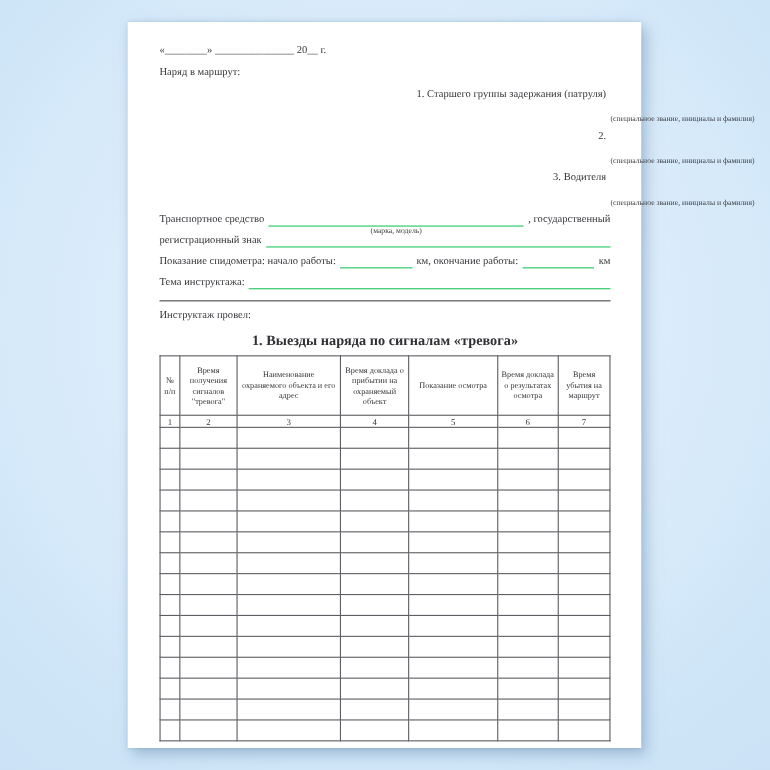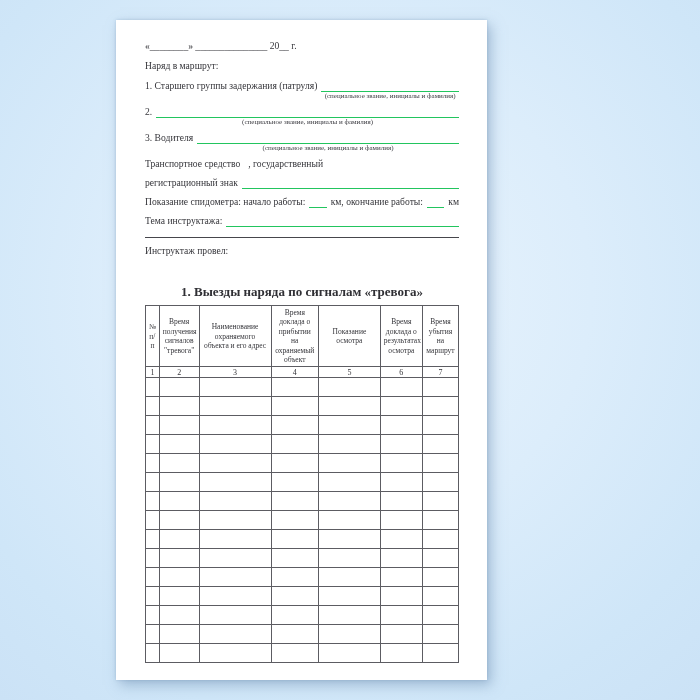--- a/index.html
+++ b/index.html
@@ -2,41 +2,41 @@
 <html><head>
 <meta charset="utf-8">
 <style>
   html,body{margin:0;padding:0;}
   body{
     width:700px;height:700px;overflow:hidden;
     background:radial-gradient(circle at 50% 42%, #e9f4fd 0%, #dcedfb 45%, #cfe6f8 80%, #cbe2f6 100%);
     font-family:"Liberation Serif","DejaVu Serif",serif;
   }
   .sheet{
-    position:absolute;left:116px;top:20px;width:371px;height:660px;
+    position:absolute;left:116px;top:20px;width:467px;height:660px;
     background:#ffffff;box-sizing:border-box;
     padding:20px 28px 0 29px;
     box-shadow:0 0 3px rgba(105,140,175,.35), 4px 5px 12px rgba(105,140,175,.5);
     color:#35353a;font-size:9.6px;line-height:12px;
   }
   .row-top{display:flex;justify-content:space-between;margin-bottom:8px;}
   .plain{margin-bottom:8px;}
   .fline{display:flex;align-items:flex-end;}
   .flabel{white-space:pre;padding-right:4px;flex:0 0 auto;}
   .fsuffix{white-space:pre;padding-left:4px;flex:0 0 auto;}
   .fblank{flex:1 1 auto;border-bottom:1px solid #22c55e;height:11px;position:relative;}
   .fcaption{
     position:absolute;top:12px;left:0;right:0;text-align:center;
     font-size:7px;line-height:8px;color:#3c3c42;white-space:nowrap;
   }
-  .mb-cap{margin-bottom:14px;}   
+  .mb-cap{margin-bottom:14px;flex-direction:column;}   
   .mb-sm{margin-bottom:7px;align-items:center;}
   .mb-xs{margin-bottom:4px;}
   .blankline{border-bottom:1px solid #46464c;height:6px;margin-bottom:7px;}
-  .instr{margin-bottom:28px;}
+  .instr{margin-bottom:10px;}
   .tbl-title{
     text-align:center;font-weight:bold;font-size:13px;line-height:13px;
     margin:8px 0 7px 0;color:#2f2f34;
   }
   table.alarm{
     width:100%;border-collapse:collapse;table-layout:fixed;
   }
   table.alarm th, table.alarm td{
     border:1px solid #5c5c62;padding:0;margin:0;
     font-weight:normal;color:#35353a;text-align:center;vertical-align:middle;
@@ -74,20 +74,23 @@
 
   <div class="fline mb-cap">
     <span class="flabel">3. Водителя</span>
     <span class="fblank">
         <span class="fcaption">(специальное звание, инициалы и фамилия)</span>
       </span>
   </div>
 
   <div class="fline mb-sm">
     <span class="flabel">Транспортное средство</span>
+    <span class="fblank">
+        <span class="fcaption">(марка, модель)</span>
+      </span>
     <span class="fsuffix">, государственный</span>
   </div>
 
   <div class="fline mb-sm">
     <span class="flabel">регистрационный знак</span>
     <span class="fblank"></span>
   </div>
 
   <div class="fline mb-sm">
     <span class="flabel">Показание спидометра: начало работы:</span>

